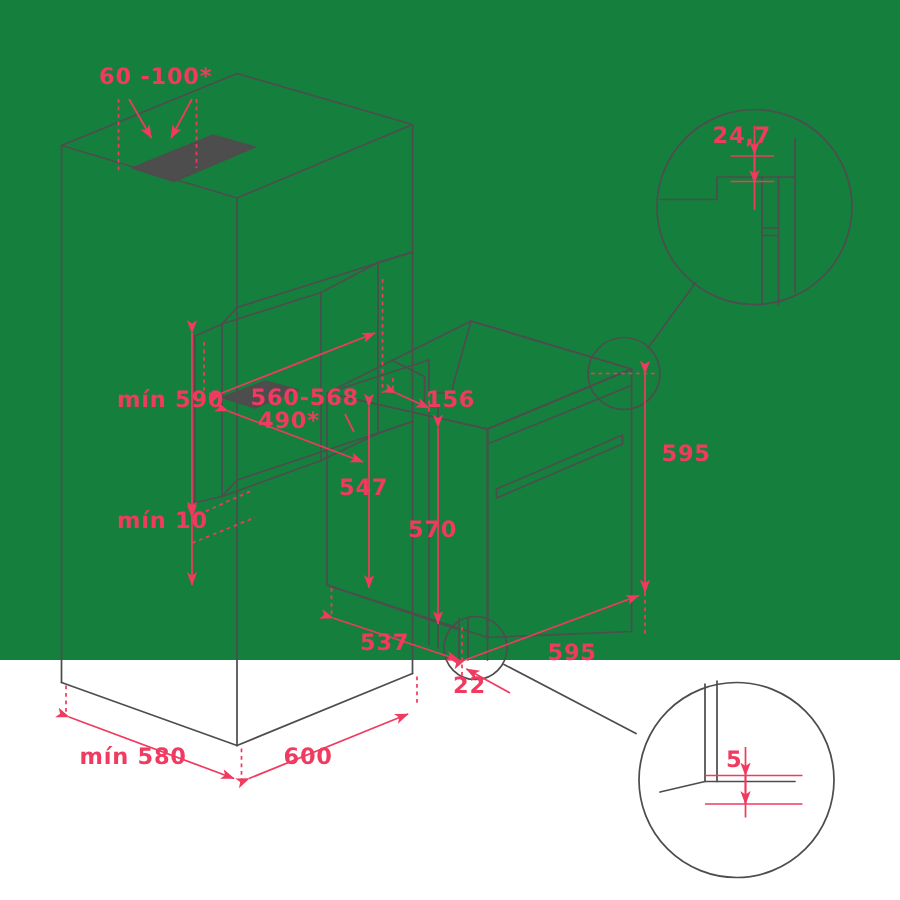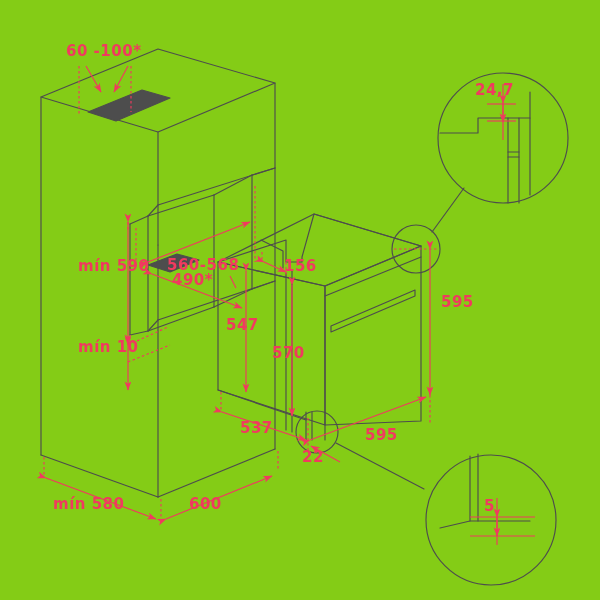--- a/index.html
+++ b/index.html
@@ -1,19 +1,19 @@
 <!DOCTYPE html>
 <html><head>
 <meta charset="utf-8">
 <title>Oven Installation Drawing</title>
 <style>
   html,body{margin:0;padding:0;background:#ffffff;}
   body{width:600px;height:600px;overflow:hidden;
        font-family:"DejaVu Sans","Liberation Sans",sans-serif;}
-  #stage{position:relative;width:600px;height:600px;background:#84cc16;}
+  #stage{position:relative;width:600px;height:440px;background:#15803d;}
   svg{display:block;}
   .dimtext{font-family:"DejaVu Sans","Liberation Sans",sans-serif;
            font-size:15px;font-weight:700;letter-spacing:.5px;}
 </style>
 </head>
 <body>
 
 <div id="stage">
 <svg width="600" height="600" viewBox="0 0 600 600">
 

